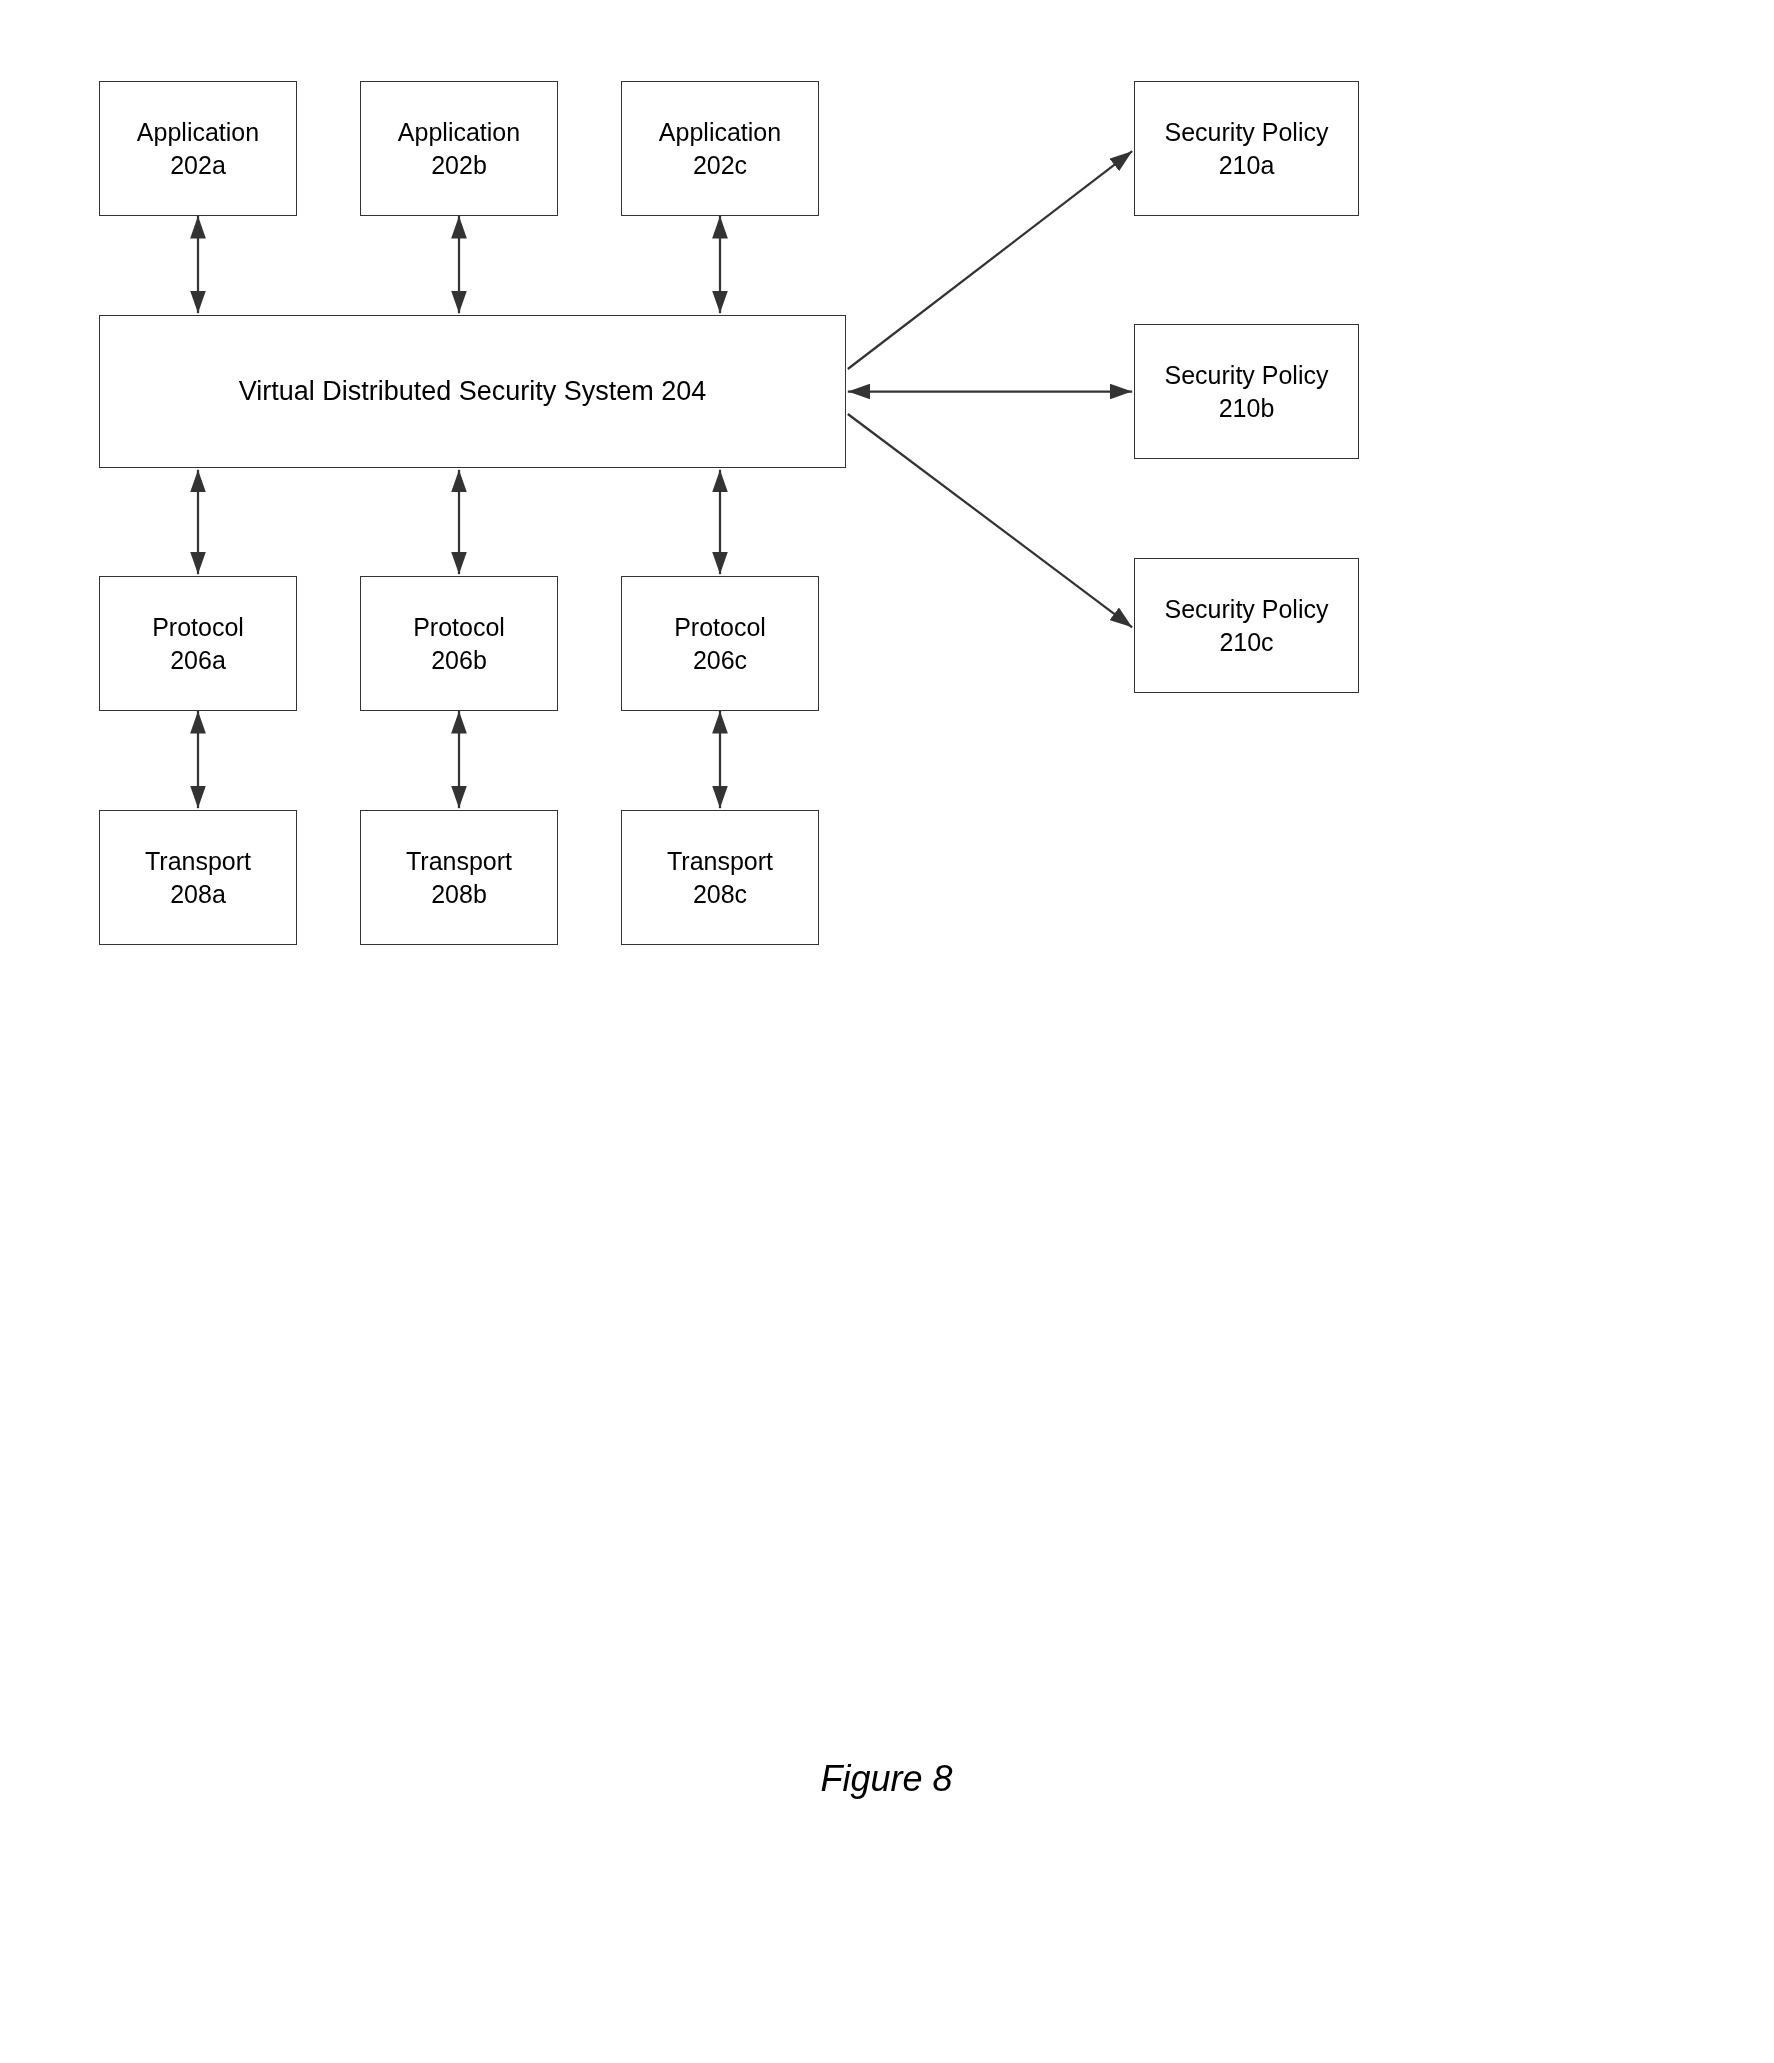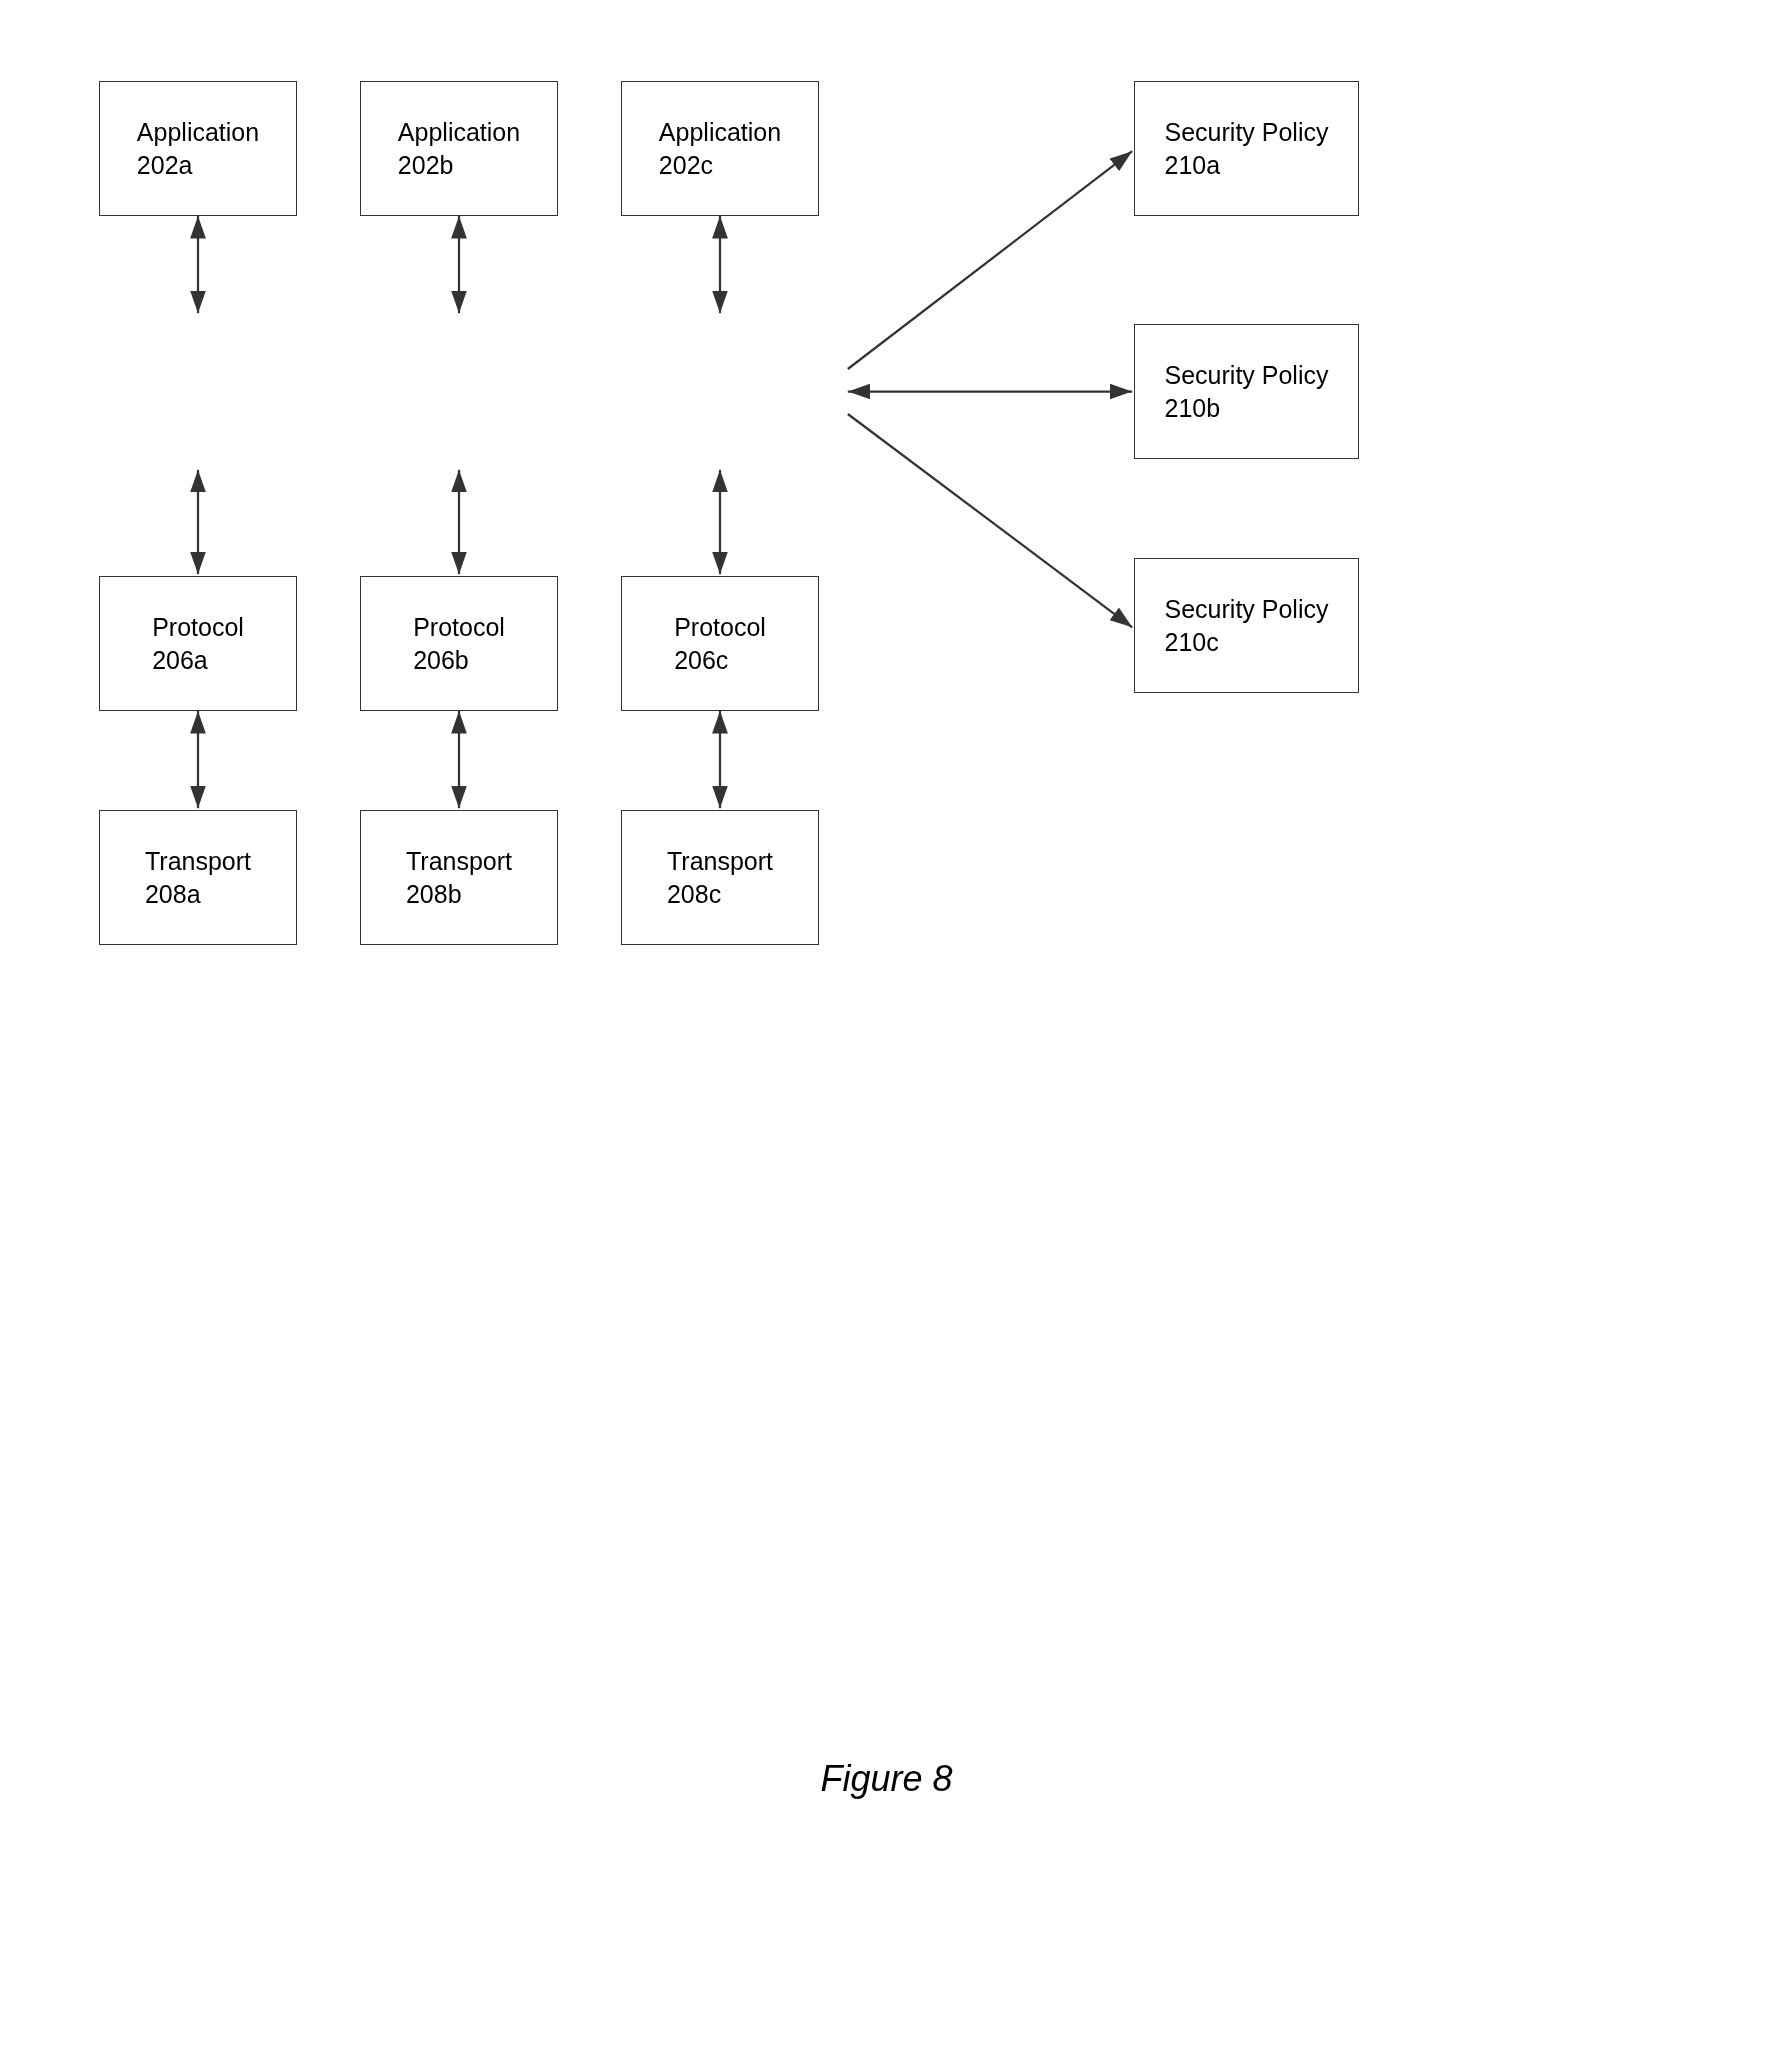--- a/index.html
+++ b/index.html
@@ -21,21 +21,21 @@
     }
 
     .box {
       position: absolute;
       border: 1.8px solid #333;
       background: #fff;
       display: flex;
       flex-direction: column;
       align-items: center;
       justify-content: center;
-      text-align: left;
+      text-align: center;
       font-size: 25px;
       line-height: 1.3;
     }
 
     .figure-label {
       position: absolute;
       bottom: 144px;
       left: 50%;
       transform: translateX(-50%);
       font-size: 36px;
@@ -68,20 +68,23 @@
   </div>
 
   <div class="box" style="left:306px; top:27px; width:198px; height:135px;">
     <span>Application<br>202b</span>
   </div>
 
   <div class="box" style="left:567px; top:27px; width:198px; height:135px;">
     <span>Application<br>202c</span>
   </div>
 
+  <div class="box" style="left:45px; top:261px; width:747px; height:153px; font-size:27px;">
+    <span>Virtual Distributed Security System 204</span>
+  </div>
 
   <div class="box" style="left:45px; top:522px; width:198px; height:135px;">
     <span>Protocol<br>206a</span>
   </div>
 
   <div class="box" style="left:306px; top:522px; width:198px; height:135px;">
     <span>Protocol<br>206b</span>
   </div>
 
   <div class="box" style="left:567px; top:522px; width:198px; height:135px;">

